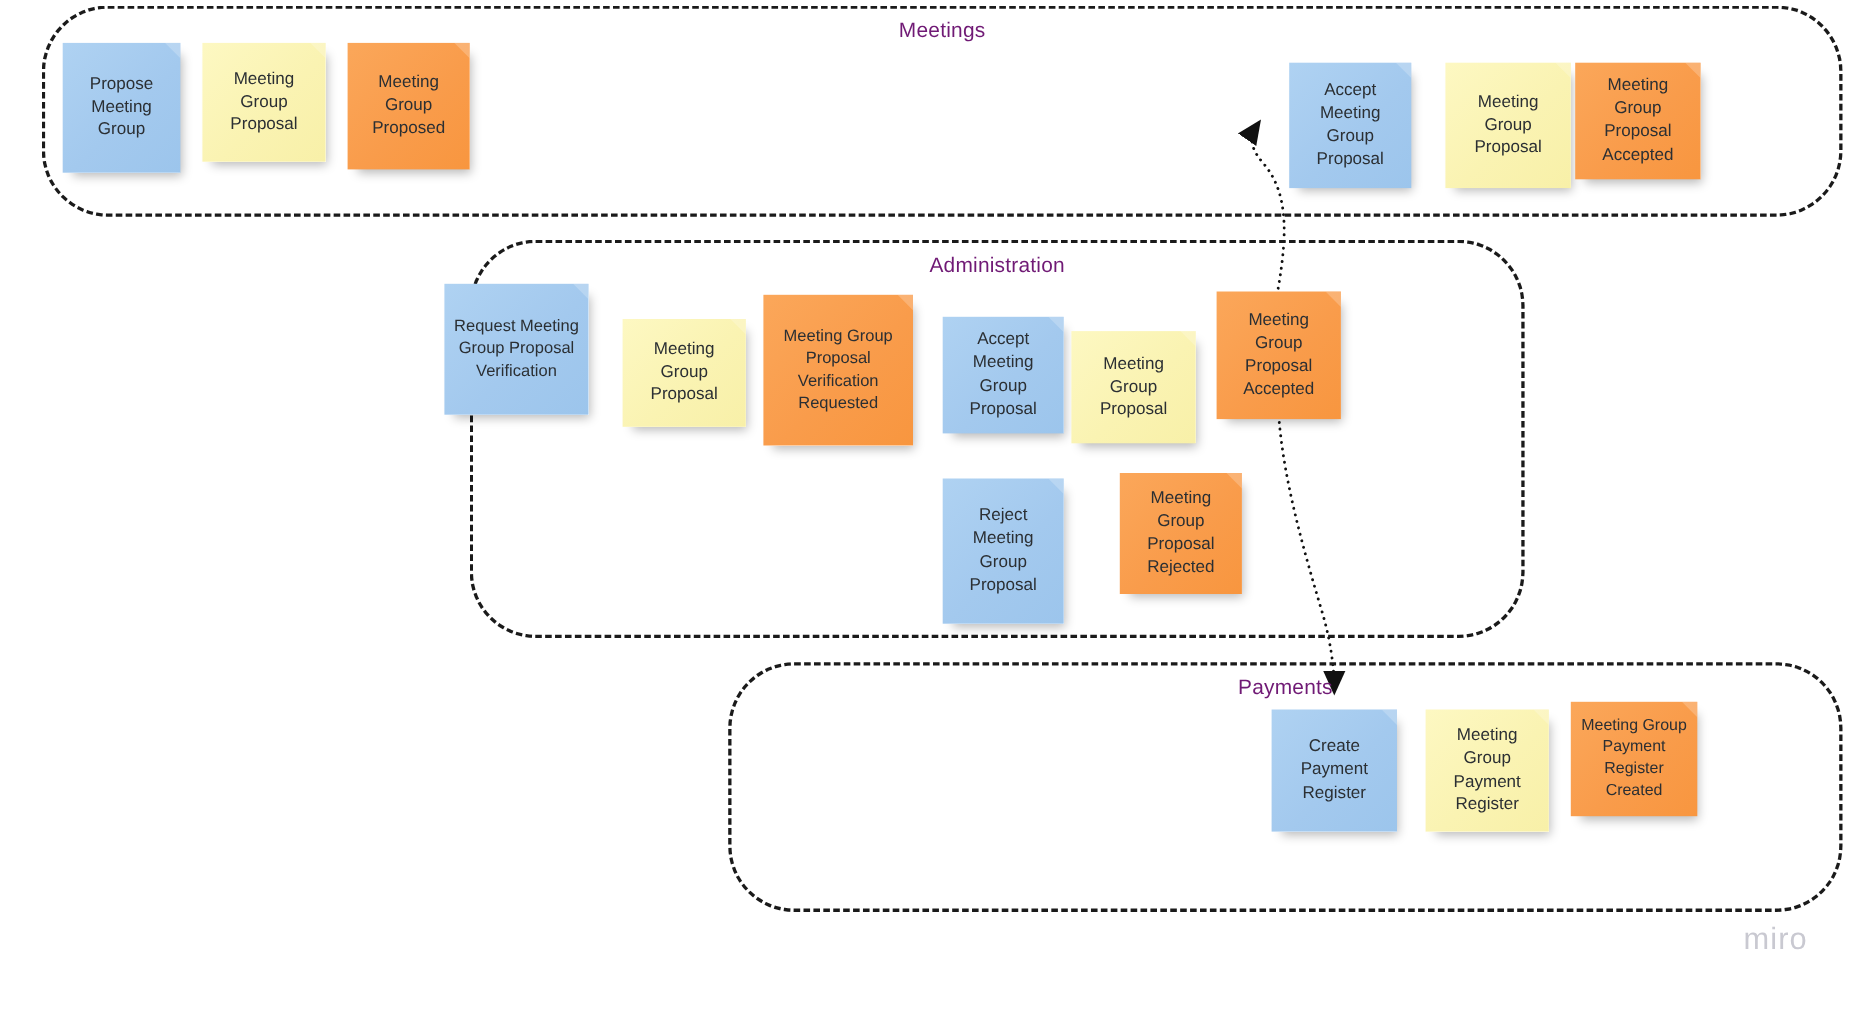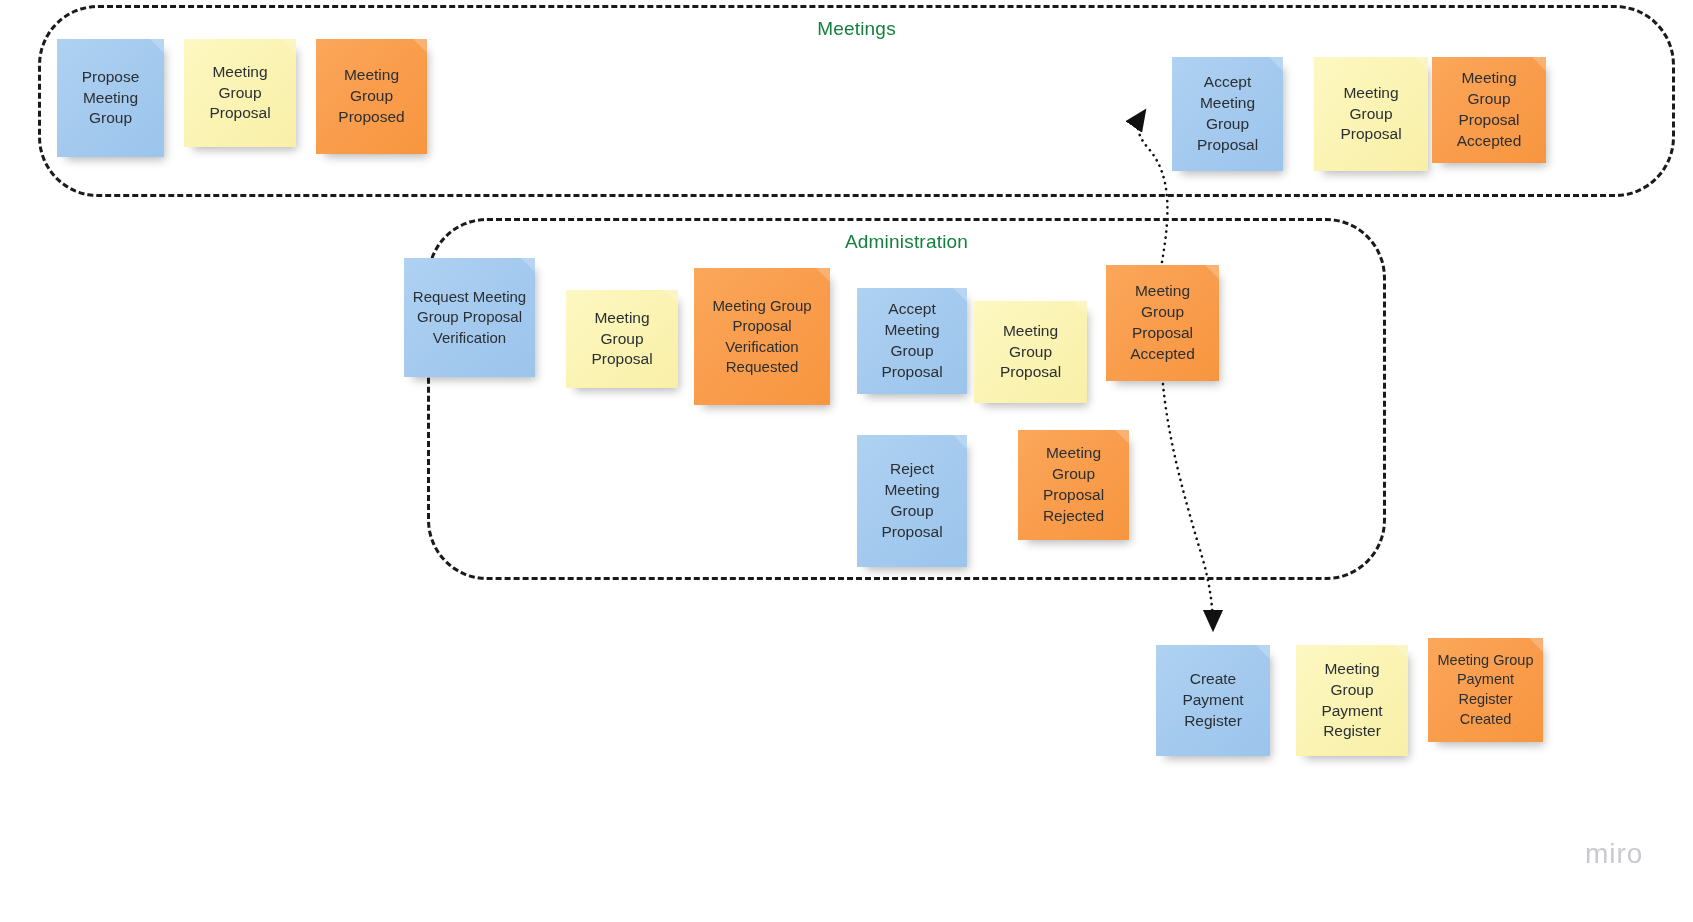--- a/index.html
+++ b/index.html
@@ -30,21 +30,21 @@
     box-sizing: border-box;
     background: transparent;
   }
   .lane-title {
     position: absolute;
     top: 10px;
     left: 0;
     width: 100%;
     text-align: center;
     font-size: 19px;
-    color: #15803d;
+    color: #701a75;
     letter-spacing: 0.2px;
     font-weight: 400;
     white-space: nowrap;
   }
 
   
   .note {
     position: absolute;
     box-sizing: border-box;
     display: flex;
@@ -162,20 +162,23 @@
 Accepted</div>
   <div class="note blue" style="left:857px; top:435px; width:110px; height:132px;">Reject
 Meeting
 Group
 Proposal</div>
   <div class="note orange" style="left:1018px; top:430px; width:111px; height:110px;">Meeting
 Group
 Proposal
 Rejected</div>
 
+  <div class="lane" style="left:662px; top:602px; width:1013px; height:227px;">
+    <div class="lane-title">Payments</div>
+  </div>
 
   <div class="note blue" style="left:1156px; top:645px; width:114px; height:111px;">Create
 Payment
 Register</div>
   <div class="note yellow" style="left:1296px; top:645px; width:112px; height:111px;">Meeting
 Group
 Payment
 Register</div>
   <div class="note orange" style="left:1428px; top:638px; width:115px; height:104px; font-size:14.5px;">Meeting Group
 Payment

